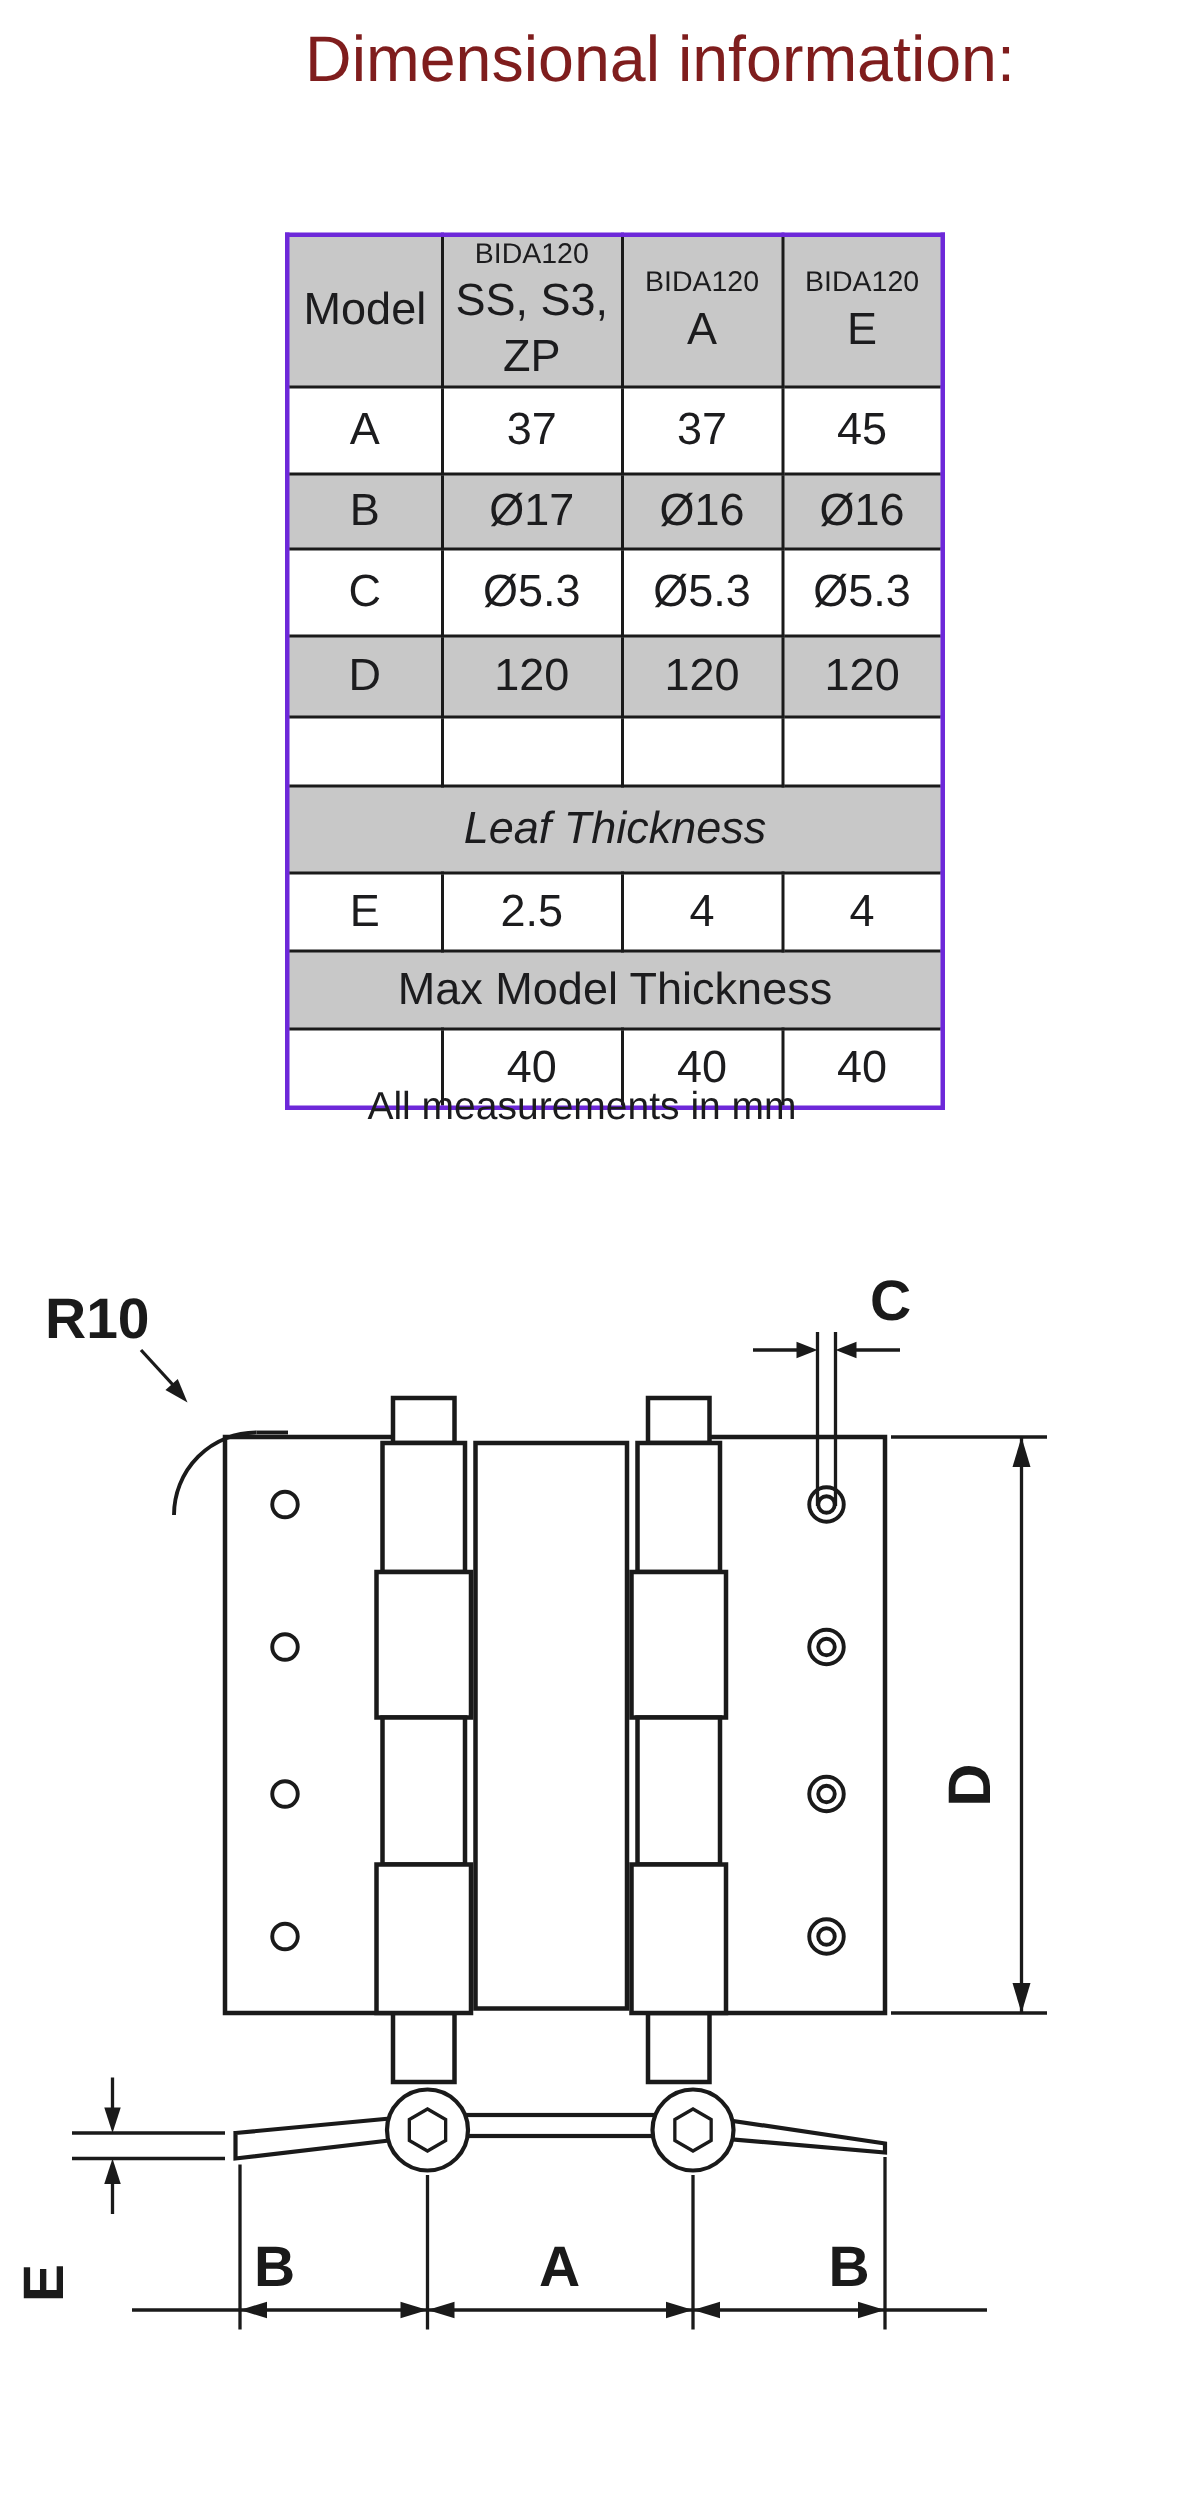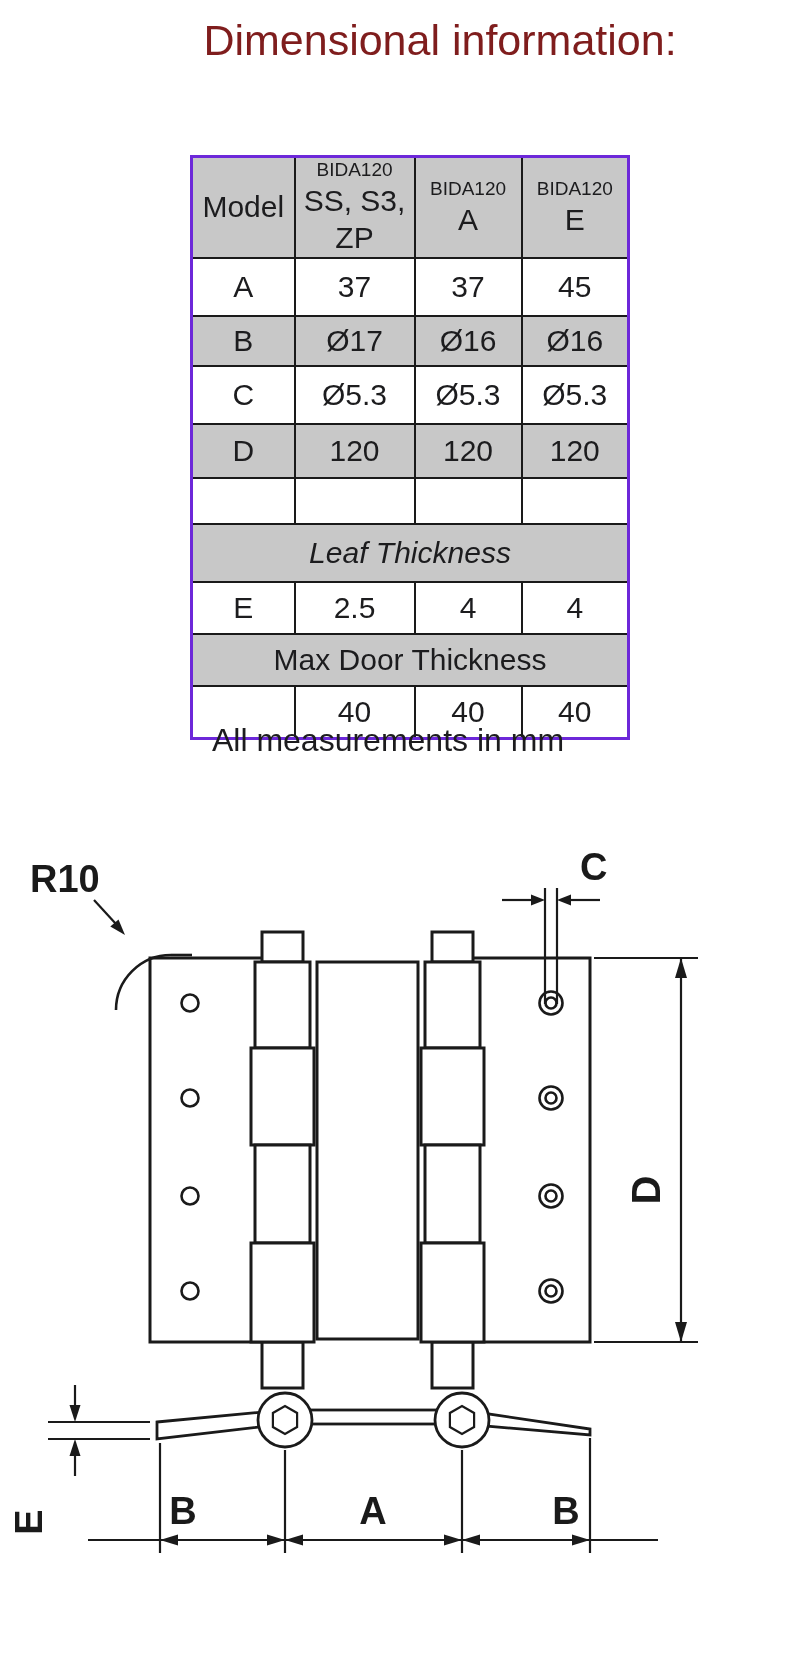--- a/index.html
+++ b/index.html
@@ -32,21 +32,21 @@
   tr.r-b{height:50px;}
   tr.r-c{height:58px;}
   tr.r-d{height:54px;}
   tr.r-empty{height:46px;}
   tr.r-leafhdr{height:58px;font-style:italic;}
   tr.r-e{height:52px;}
   tr.r-maxhdr{height:52px;}
   tr.r-last{height:53px;}
   .caption{
     position:absolute;top:722px;left:128px;width:520px;
-    text-align:center;font-size:32px;font-weight:400;
+    text-align:center;font-size:26px;font-weight:400;
   }
   
   .drawing{position:absolute;left:0;top:840px;}
   .dim-label{font-size:38px;font-weight:600;fill:#1a1a1a;}
 </style>
 </head>
 <body>
 
 <div class="page-title" style="color:#7f1d1d;">Dimensional information:</div>
 
@@ -106,21 +106,21 @@
   <tr class="r-leafhdr">
     <td class="gray" colspan="4">Leaf Thickness</td>
   </tr>
   <tr class="r-e">
     <td>E</td>
     <td>2.5</td>
     <td>4</td>
     <td>4</td>
   </tr>
   <tr class="r-maxhdr">
-    <td class="gray" colspan="4">Max Door Thickness</td>
+    <td class="gray" colspan="4">Max Model Thickness</td>
   </tr>
   <tr class="r-last">
     <td></td>
     <td>40</td>
     <td>40</td>
     <td>40</td>
   </tr>
 </tbody>
   </table>
 

